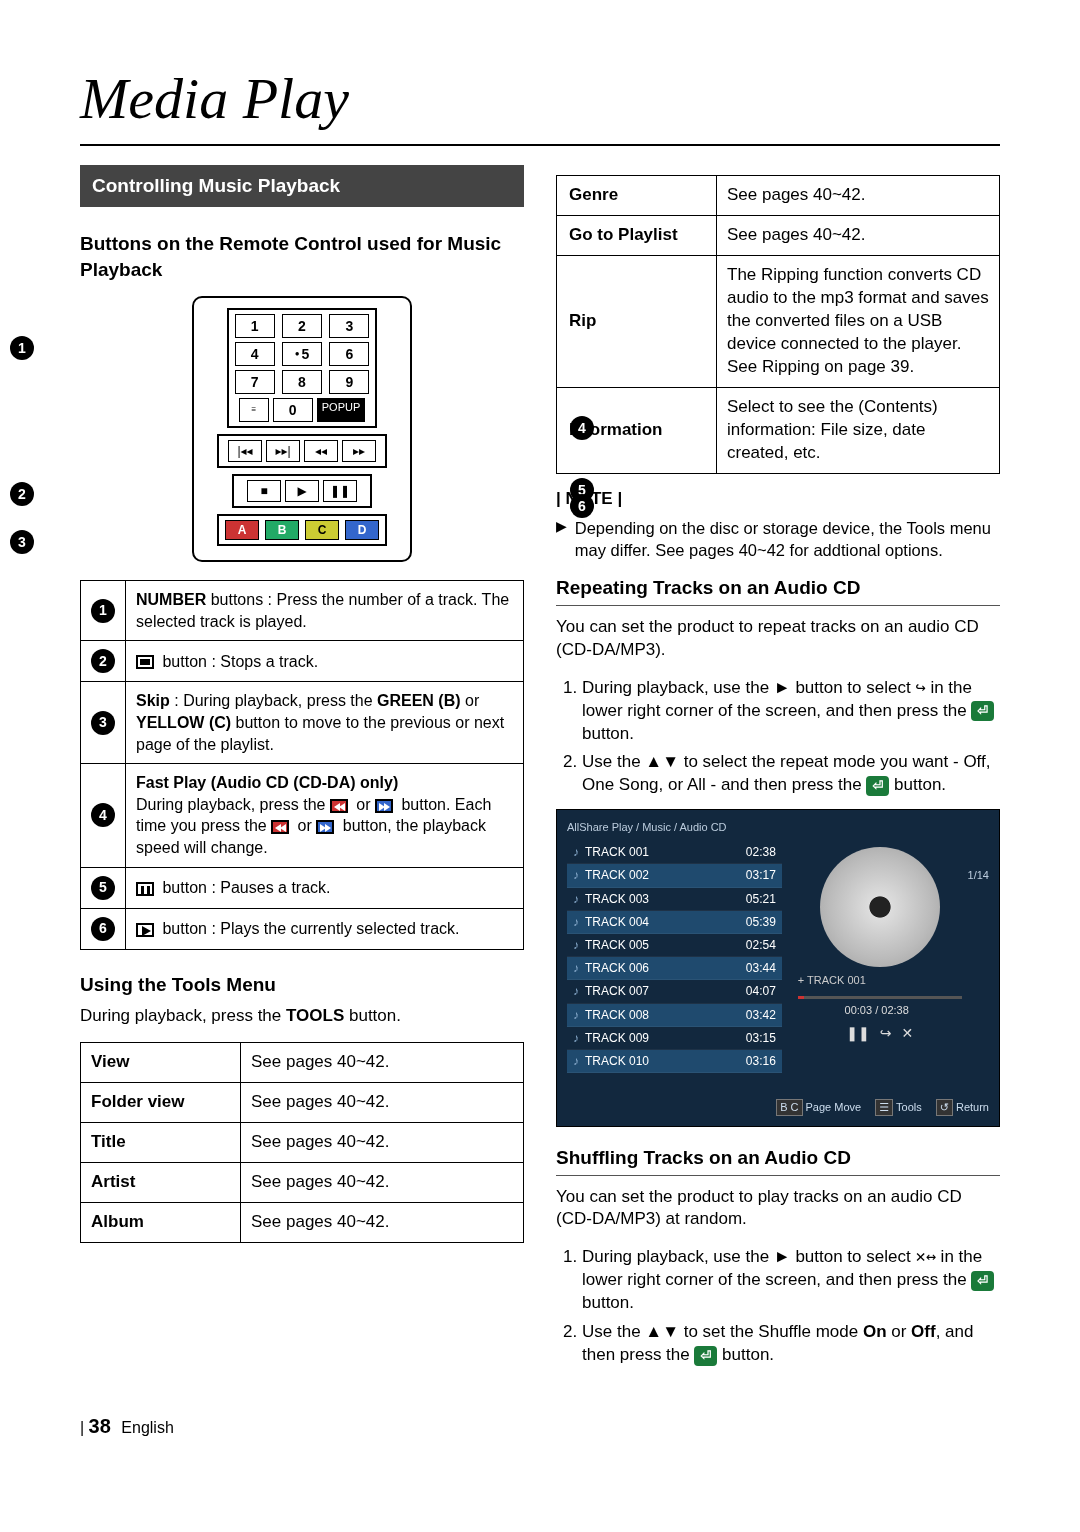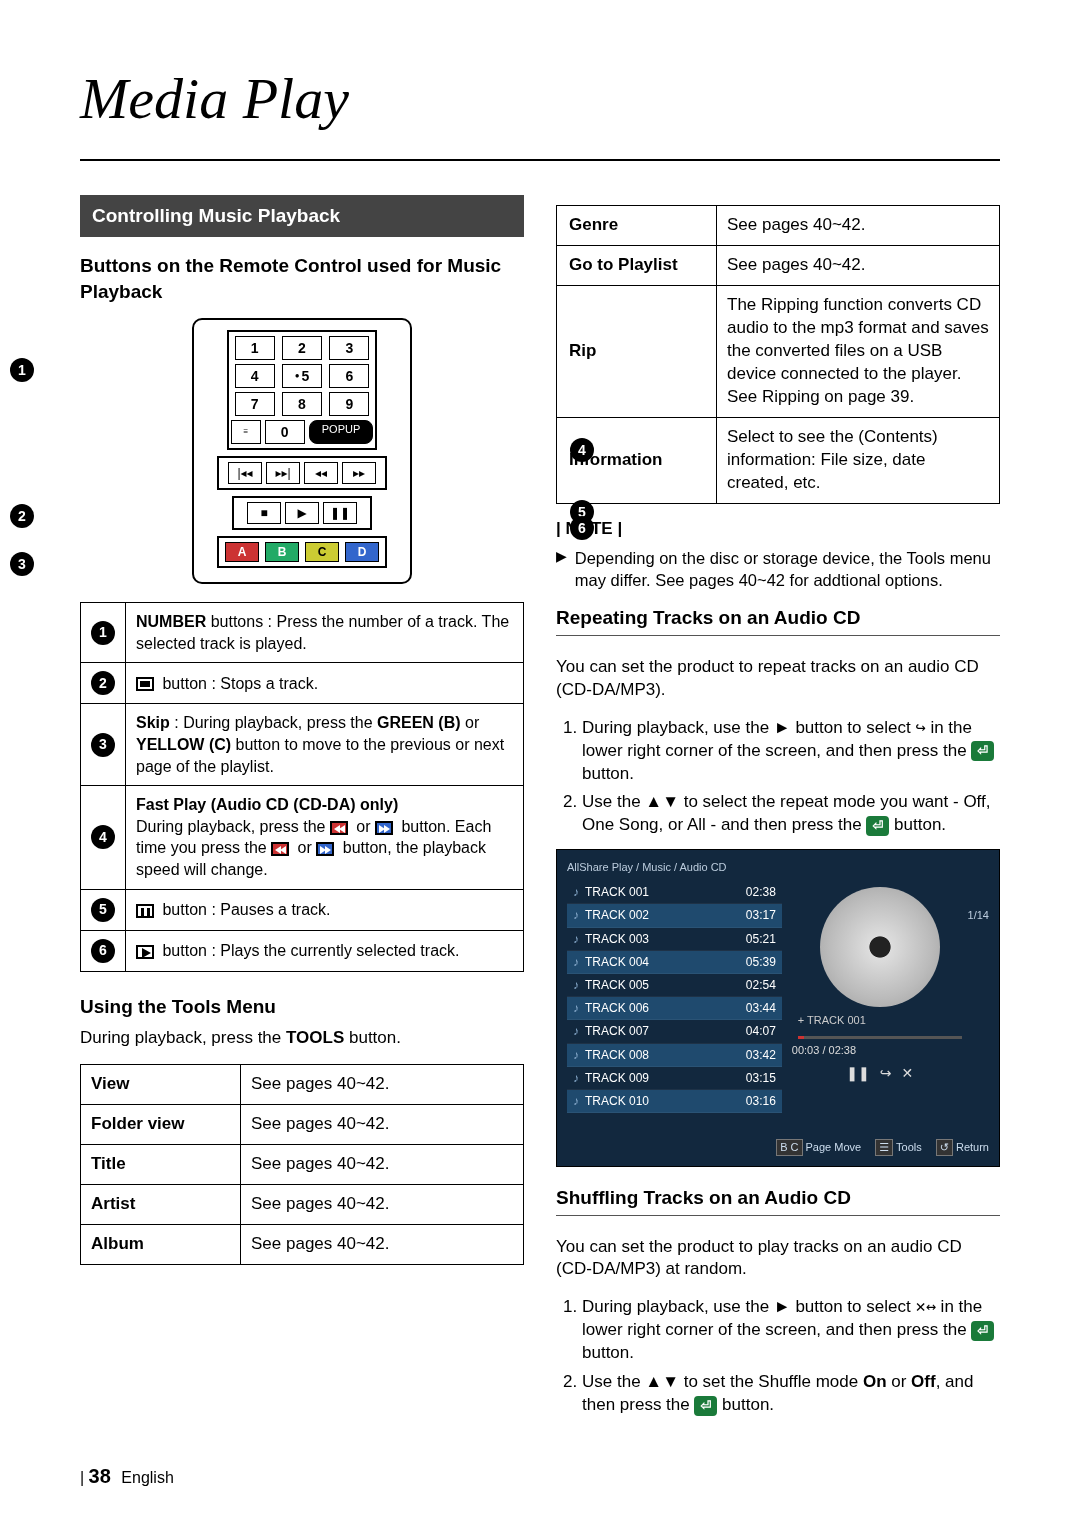--- a/index.html
+++ b/index.html
@@ -11,47 +11,47 @@
     padding: 60px 80px 40px 80px;
     font-size: 17px;
     line-height: 1.35;
   }
   .page-title {
     font-family: "Times New Roman", serif;
     font-style: italic;
     font-size: 58px;
     font-weight: 300;
     border-bottom: 2px solid #000;
-    padding-bottom: 21px;
-    margin-bottom: 34px;
+    padding-bottom: 6px;
+    margin-bottom: 19px;
   }
   .columns { display: flex; gap: 32px; }
   .col { flex: 1; min-width: 0; }
   .section-bar {
     background: #444;
     color: #fff;
     font-weight: bold;
     padding: 8px 12px;
     font-size: 19px;
-    margin-bottom: 16px;
+    margin-bottom: 24px;
   }
   .para { margin: 8px 0 14px 0; }
   .sub-h {
     font-weight: bold;
     font-size: 19px;
     margin: 10px 0 8px 0;
   }
-  .sub-h-rule { border-bottom: 1px solid #555; margin-bottom: 20px; padding-bottom: 4px; }
+  .sub-h-rule { border-bottom: 1px solid #555; margin-bottom: 10px; padding-bottom: 4px; }
   
   .remote-wrap { display:flex; justify-content:center; margin:14px 0 18px 0; position:relative; }
   .remote { border:2px solid #000; border-radius:10px; width:220px; padding:10px 6px 14px 6px; background:#fff; position:relative; }
   .numpad { display:grid; grid-template-columns:repeat(3,1fr); gap:4px; justify-items:center; border:2px solid #000; padding:4px; margin:0 auto 6px auto; width:150px;}
   .numpad .key { width:40px; height:24px; border:1px solid #000; display:flex; align-items:center; justify-content:center; font-weight:bold; font-size:14px; }
   .numpad .wide { grid-column:1/4; display:flex; gap:4px; justify-content:center; }
-  .pill { border:1px solid #000; border-radius:8px; padding:1px 12px; font-size:11px; background:#000; color:#fff;}
+  .pill { border:1px solid #000; border-radius:0; padding:1px 4px; font-size:11px; background:#000; color:#fff;}
   .ctrlrow { display:flex; gap:4px; justify-content:center; margin:6px auto; border:2px solid #000; padding:4px; width:170px;}
   .ctrlrow .key { width:34px; height:22px; border:1px solid #000; display:flex; align-items:center; justify-content:center; font-size:12px; }
   .abcd { justify-content:space-between; width:170px; border:2px solid #000; padding:4px 6px; display:flex; margin:6px auto 0 auto;}
   .abcd .k { width:34px; height:20px; border:1px solid #000; display:flex; align-items:center; justify-content:center; font-size:12px; font-weight:bold; }
   .abcd .A{background:#c33;color:#fff}.abcd .B{background:#2a6;color:#fff}.abcd .C{background:#cc3}.abcd .D{background:#36c;color:#fff}
   .callout { position:absolute; width:24px; height:24px; border-radius:50%; background:#000; color:#fff; display:flex; align-items:center; justify-content:center; font-weight:bold; font-size:14px;}
   .co-l1{left:-70px; top:40px}.co-l2{left:-70px; top:186px}.co-l3{left:-70px; top:234px}
   .co-r4{right:-70px; top:120px}.co-r5{right:-70px; top:182px}.co-r6{right:-70px; top:198px}
   
   table.btns { border-collapse: collapse; width:100%; margin-top:6px;}
@@ -89,21 +89,21 @@
   .player .body{display:flex; gap:10px;}
   .player .list{flex:1.1;}
   .player .row{display:flex; justify-content:space-between; padding:3px 6px; border-bottom:1px solid rgba(255,255,255,0.05);}
   .player .row.sel{background:#1f4a6e;}
   .player .row .ic{margin-right:6px;color:#8ac;}
   .player .art{flex:0.9; position:relative;}
   .player .disc{width:120px;height:120px;border-radius:50%;background:radial-gradient(circle,#222 12%,#ddd 13%,#bbb 60%,#999 100%);margin:6px auto;}
   .player .nowlbl{font-size:11px; color:#ccc; margin:6px 0 0 6px;}
   .player .prog{height:3px;background:#555;margin:8px 6px 4px 6px;position:relative;}
   .player .prog::after{content:"";position:absolute;left:0;top:0;height:100%;width:4%;background:#c33;}
-  .player .time{text-align:left;font-size:11px;color:#ddd;margin-right:6px;}
+  .player .time{text-align:center;font-size:11px;color:#ddd;margin-right:6px;}
   .player .pctrl{display:flex;gap:10px;justify-content:center;font-size:14px;margin-top:6px;color:#ddd;}
   .player .legend{display:flex;gap:14px;justify-content:flex-end;font-size:11px;margin-top:10px;color:#cde;}
   .player .legend .tag{display:inline-block;background:#333;border:1px solid #777;padding:0 3px;margin-right:3px;margin-top:16px;}
   .footer { margin-top:40px; font-size:16px;}
   .footer .pg { font-weight:bold; font-size:20px; margin-right:6px;}
   .footer::before{content:"| ";}
   b{font-weight:bold;text-align:center;}
 </style>
 </head>
 <body>

